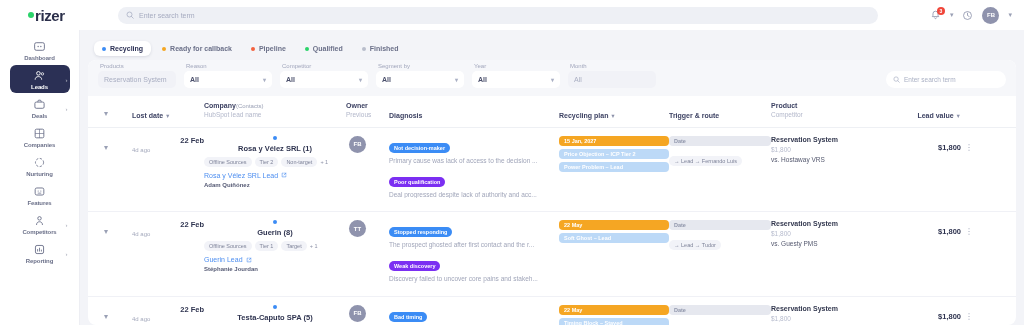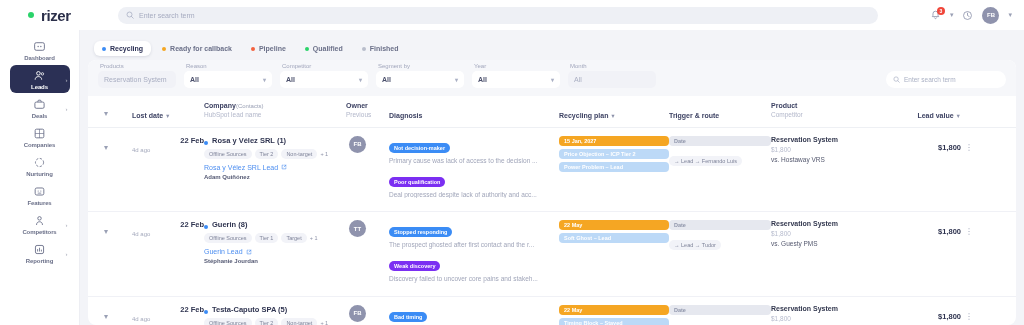--- a/index.html
+++ b/index.html
@@ -12,21 +12,21 @@
   }
 
   
   .topbar {
     height: 30px; width: 1024px;
     display: flex; align-items: center;
     background: #ffffff;
     padding: 0 12px 0 28px;
     position: relative;
   }
-  .logo { display: flex; align-items: center; gap: 7px; width: 62px; }
+  .logo { display: flex; align-items: center; gap: 1px; width: 62px; }
   .logo-dot { width: 6px; height: 6px; border-radius: 50%; background: #2bd36a; display:block; }
   .logo-text { font-size: 15px; font-weight: 700; color: #2b2f4a; letter-spacing: -0.4px; }
 
   .global-search {
     flex: 1; height: 17px; margin-left: 28px; margin-right: 10px;
     background: #eef0f5; border-radius: 9px;
     display: flex; align-items: center; gap: 5px; padding: 0 8px;
     max-width: 760px;
   }
   .global-search .ph { font-size: 7px; color: #a6abc0; }
@@ -140,21 +140,21 @@
 
   .row {
     display: flex; align-items: flex-start;
     padding: 8px 4px 8px 6px;
     border-bottom: 1px solid #f0f1f6;
   }
   .exp-chev { font-size: 8px; color: #9aa0b5; cursor: pointer; padding-left: 10px; padding-top: 2px;}
   .date-main { font-size: 7.5px; font-weight: 700; color: #2f3450; text-align: right; }
   .date-sub  { font-size: 6px; color: #a5aabd; margin-top: 2px; }
 
-  .comp-name { display: flex; align-items: flex-end; gap: 4px; font-size: 7.5px; font-weight: 700; color: #2f3450; }
+  .comp-name { display: flex; align-items: center; gap: 4px; font-size: 7.5px; font-weight: 700; color: #2f3450; flex-direction: column; }
   .comp-name .dot { width: 4px; height: 4px; border-radius: 50%; background: #3b8cf5; flex-shrink: 0; }
   .tagrow { display: flex; align-items: center; gap: 3px; margin-top: 4px; flex-wrap: nowrap; }
   .tag {
     font-size: 5.5px; color: #7e8399; background: #f2f3f8;
     border-radius: 7px; padding: 2px 5px; white-space: nowrap;
   }
   .tag-more { font-size: 5.5px; color: #8d92a8; }
   .lead-link {
     display: flex; align-items: center; gap: 3px;
     font-size: 7px; color: #4d8ef0; margin-top: 5px; cursor: pointer;

